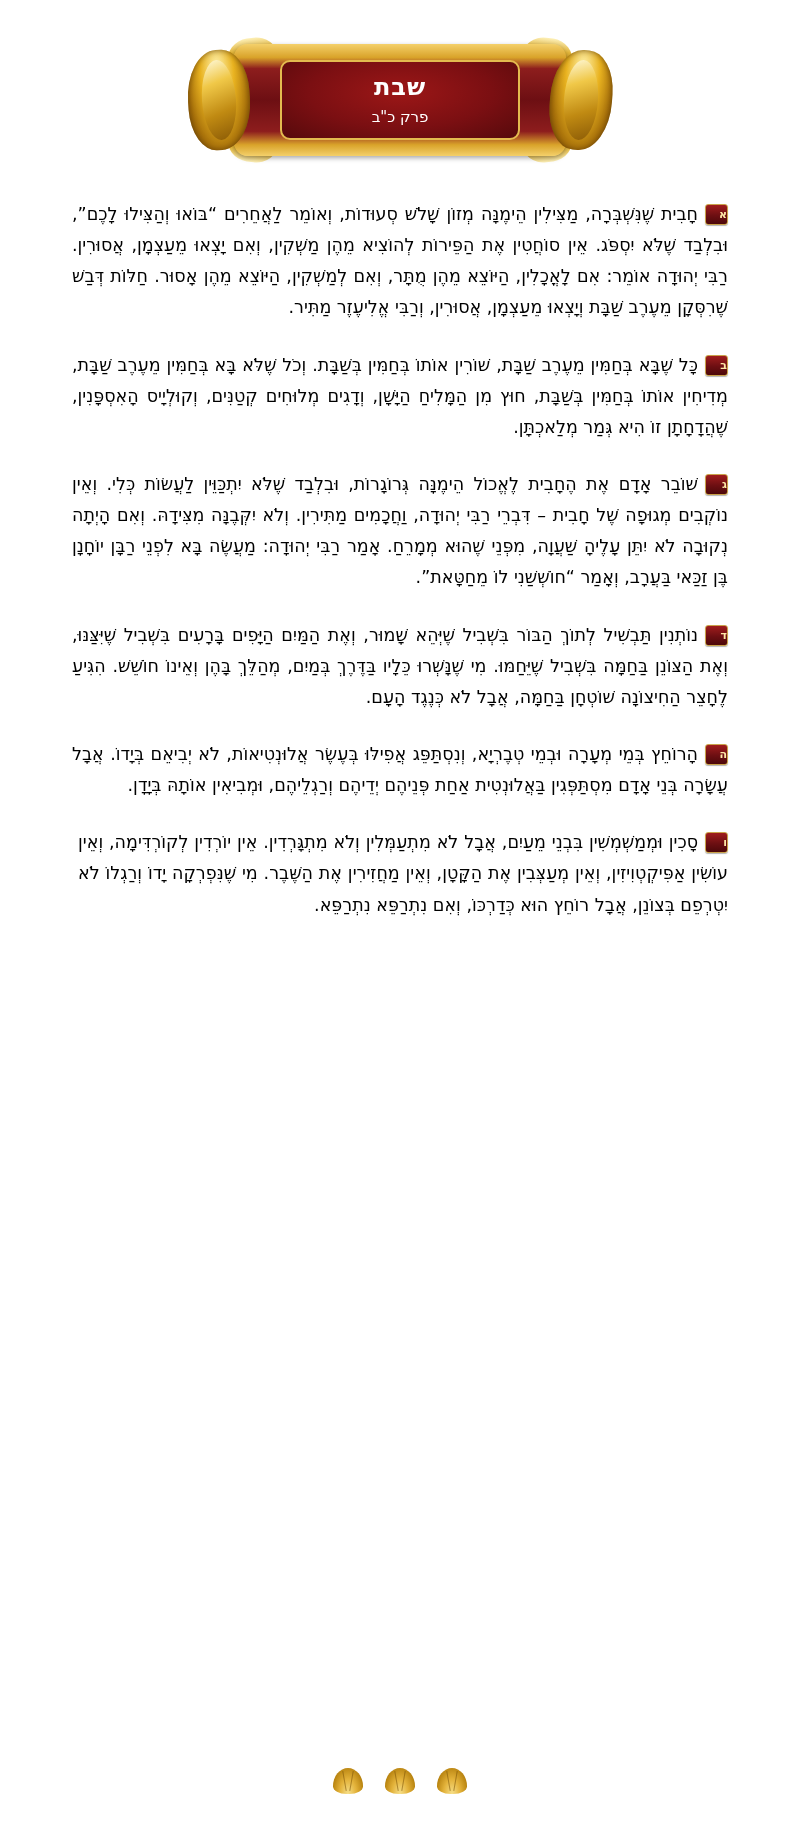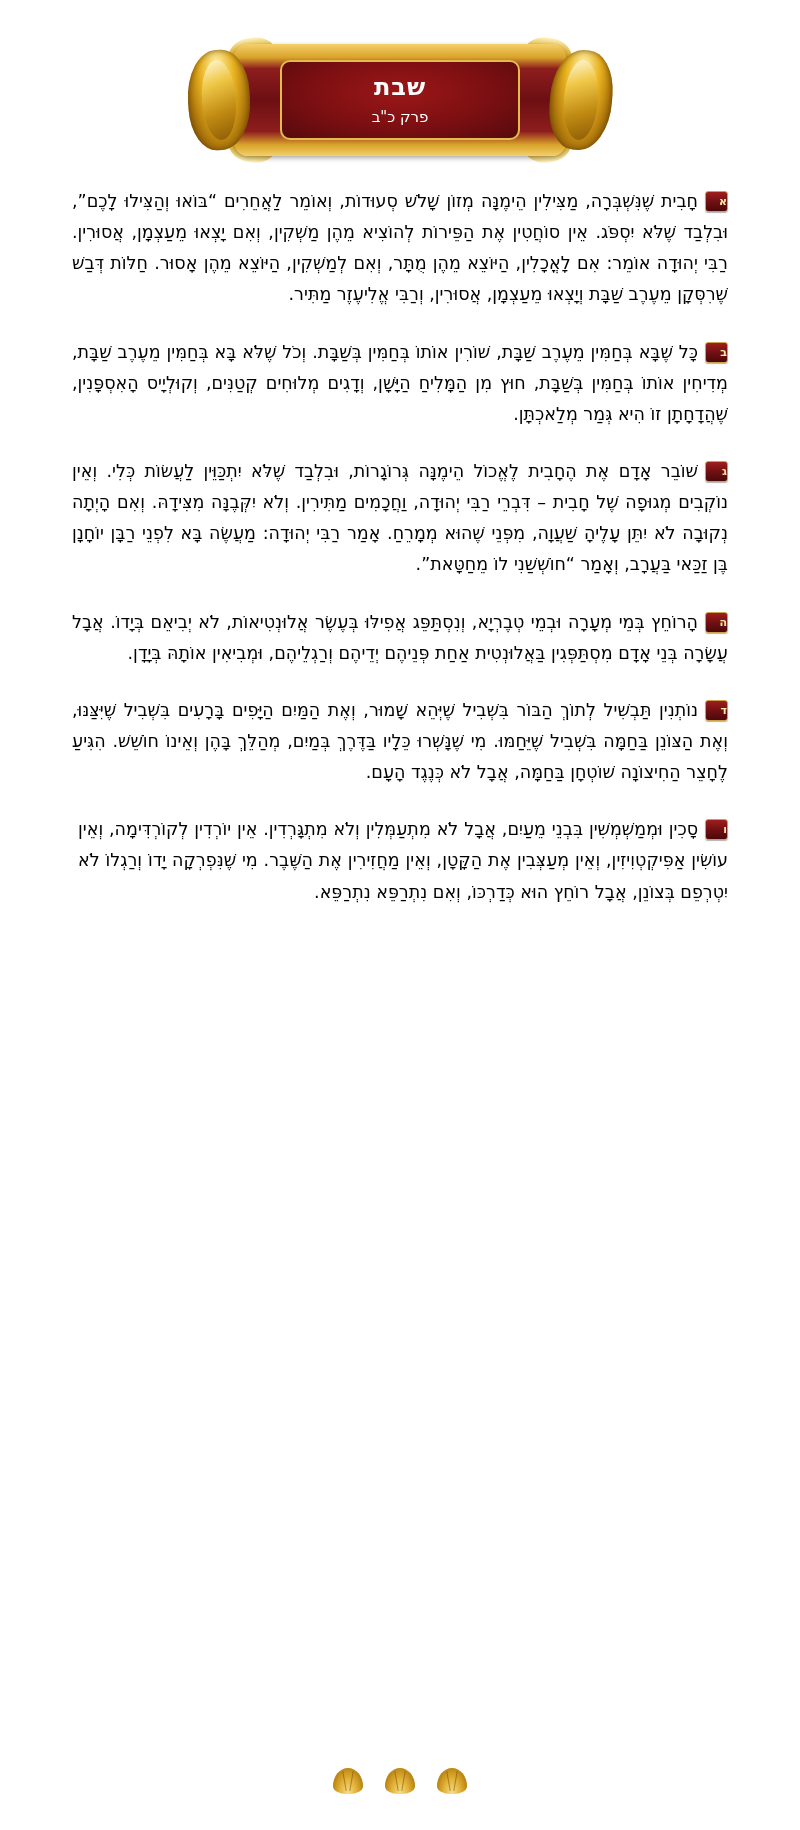--- a/index.html
+++ b/index.html
@@ -94,21 +94,21 @@
     background: linear-gradient(180deg, #fdf0b8 0%, #e2b53a 45%, #a4740d 100%);
     border-radius: 26px 26px 4px 4px;
   }
   .curl.tl { left: 26px; top: -6px; transform: rotate(-8deg); }
   .curl.tr { right: 26px; top: -6px; transform: rotate(8deg); }
   .curl.bl { left: 26px; bottom: -6px; transform: rotate(188deg); }
   .curl.br { right: 26px; bottom: -6px; transform: rotate(172deg); }
 
   
   .page {
-    padding: 30px 72px 0 72px;
+    padding: 43px 72px 0 72px;
     box-sizing: border-box;
   }
   .mishnah {
     margin: 0 0 26px 0;
     font-family: "DejaVu Sans", sans-serif;
     font-size: 17.5px;
     line-height: 1.78;
     text-align: justify;
     text-align-last: right;
     direction: rtl;
@@ -191,25 +191,25 @@
 
   <p class="mishnah">
     <span class="marker">ב</span><span>כָּל שֶׁבָּא בְּחַמִּין מֵעֶרֶב שַׁבָּת, שׁוֹרִין אוֹתוֹ בְּחַמִּין בְּשַׁבָּת. וְכֹל שֶׁלֹּא בָּא בְּחַמִּין מֵעֶרֶב שַׁבָּת, מְדִיחִין אוֹתוֹ בְּחַמִּין בְּשַׁבָּת, חוּץ מִן הַמָּלִיחַ הַיָּשָׁן, וְדָגִים מְלוּחִים קְטַנִּים, וְקוּלְיָיס הָאִסְפָּנִין, שֶׁהֲדָחָתָן זוֹ הִיא גְּמַר מְלַאכְתָּן.</span>
   </p>
 
   <p class="mishnah">
     <span class="marker">ג</span><span>שׁוֹבֵר אָדָם אֶת הֶחָבִית לֶאֱכוֹל הֵימֶנָּה גְּרוֹגָרוֹת, וּבִלְבַד שֶׁלֹּא יִתְכַּוֵּין לַעֲשׂוֹת כְּלִי. וְאֵין נוֹקְבִים מְגוּפָה שֶׁל חָבִית – דִּבְרֵי רַבִּי יְהוּדָה, וַחֲכָמִים מַתִּירִין. וְלֹא יִקְּבֶנָּה מִצִּידָהּ. וְאִם הָיְתָה נְקוּבָה לֹא יִתֵּן עָלֶיהָ שַׁעֲוָה, מִפְּנֵי שֶׁהוּא מְמָרֵחַ. אָמַר רַבִּי יְהוּדָה: מַעֲשֶׂה בָּא לִפְנֵי רַבָּן יוֹחָנָן בֶּן זַכַּאי בַּעֲרָב, וְאָמַר “חוֹשְׁשַׁנִי לוֹ מֵחַטָּאת”.</span>
   </p>
 
   <p class="mishnah">
+    <span class="marker">ד</span><span>נוֹתְנִין תַּבְשִׁיל לְתוֹךְ הַבּוֹר בִּשְׁבִיל שֶׁיְּהֵא שָׁמוּר, וְאֶת הַמַּיִם הַיָּפִים בָּרָעִים בִּשְׁבִיל שֶׁיִּצַּנּוּ, וְאֶת הַצּוֹנֵן בַּחַמָּה בִּשְׁבִיל שֶׁיֵּחַמּוּ. מִי שֶׁנָּשְׁרוּ כֵּלָיו בַּדֶּרֶךְ בְּמַיִם, מְהַלֵּךְ בָּהֶן וְאֵינוֹ חוֹשֵׁשׁ. הִגִּיעַ לֶחָצֵר הַחִיצוֹנָה שׁוֹטְחָן בַּחַמָּה, אֲבָל לֹא כְּנֶגֶד הָעָם.</span>
+  </p>
+
+  <p class="mishnah">
     <span class="marker">ה</span><span>הָרוֹחֵץ בְּמֵי מְעָרָה וּבְמֵי טְבֶרְיָא, וְנִסְתַּפֵּג אֲפִילּוּ בְּעֶשֶׂר אֲלוּנְטִיאוֹת, לֹא יְבִיאֵם בְּיָדוֹ. אֲבָל עֲשָׂרָה בְּנֵי אָדָם מִסְתַּפְּגִין בַּאֲלוּנְטִית אַחַת פְּנֵיהֶם יְדֵיהֶם וְרַגְלֵיהֶם, וּמְבִיאִין אוֹתָהּ בְּיָדָן.</span>
-  </p>
-
-  <p class="mishnah">
-    <span class="marker">ד</span><span>נוֹתְנִין תַּבְשִׁיל לְתוֹךְ הַבּוֹר בִּשְׁבִיל שֶׁיְּהֵא שָׁמוּר, וְאֶת הַמַּיִם הַיָּפִים בָּרָעִים בִּשְׁבִיל שֶׁיִּצַּנּוּ, וְאֶת הַצּוֹנֵן בַּחַמָּה בִּשְׁבִיל שֶׁיֵּחַמּוּ. מִי שֶׁנָּשְׁרוּ כֵּלָיו בַּדֶּרֶךְ בְּמַיִם, מְהַלֵּךְ בָּהֶן וְאֵינוֹ חוֹשֵׁשׁ. הִגִּיעַ לֶחָצֵר הַחִיצוֹנָה שׁוֹטְחָן בַּחַמָּה, אֲבָל לֹא כְּנֶגֶד הָעָם.</span>
   </p>
 
   <p class="mishnah">
     <span class="marker">ו</span><span>סָכִין וּמְמַשְׁמְשִׁין בִּבְנֵי מֵעַיִם, אֲבָל לֹא מִתְעַמְּלִין וְלֹא מִתְגָּרְדִין. אֵין יוֹרְדִין לְקוֹרְדִּימָה, וְאֵין עוֹשִׂין אַפִּיקְטְוִיזִין, וְאֵין מְעַצְּבִין אֶת הַקָּטָן, וְאֵין מַחֲזִירִין אֶת הַשֶּׁבֶר. מִי שֶׁנִּפְרְקָה יָדוֹ וְרַגְלוֹ לֹא יִטְרְפֵם בְּצוֹנֵן, אֲבָל רוֹחֵץ הוּא כְּדַרְכּוֹ, וְאִם נִתְרַפֵּא נִתְרַפֵּא.</span>
   </p>
 
 </div>
 
 <div class="footer">
   <div class="shell"></div>

